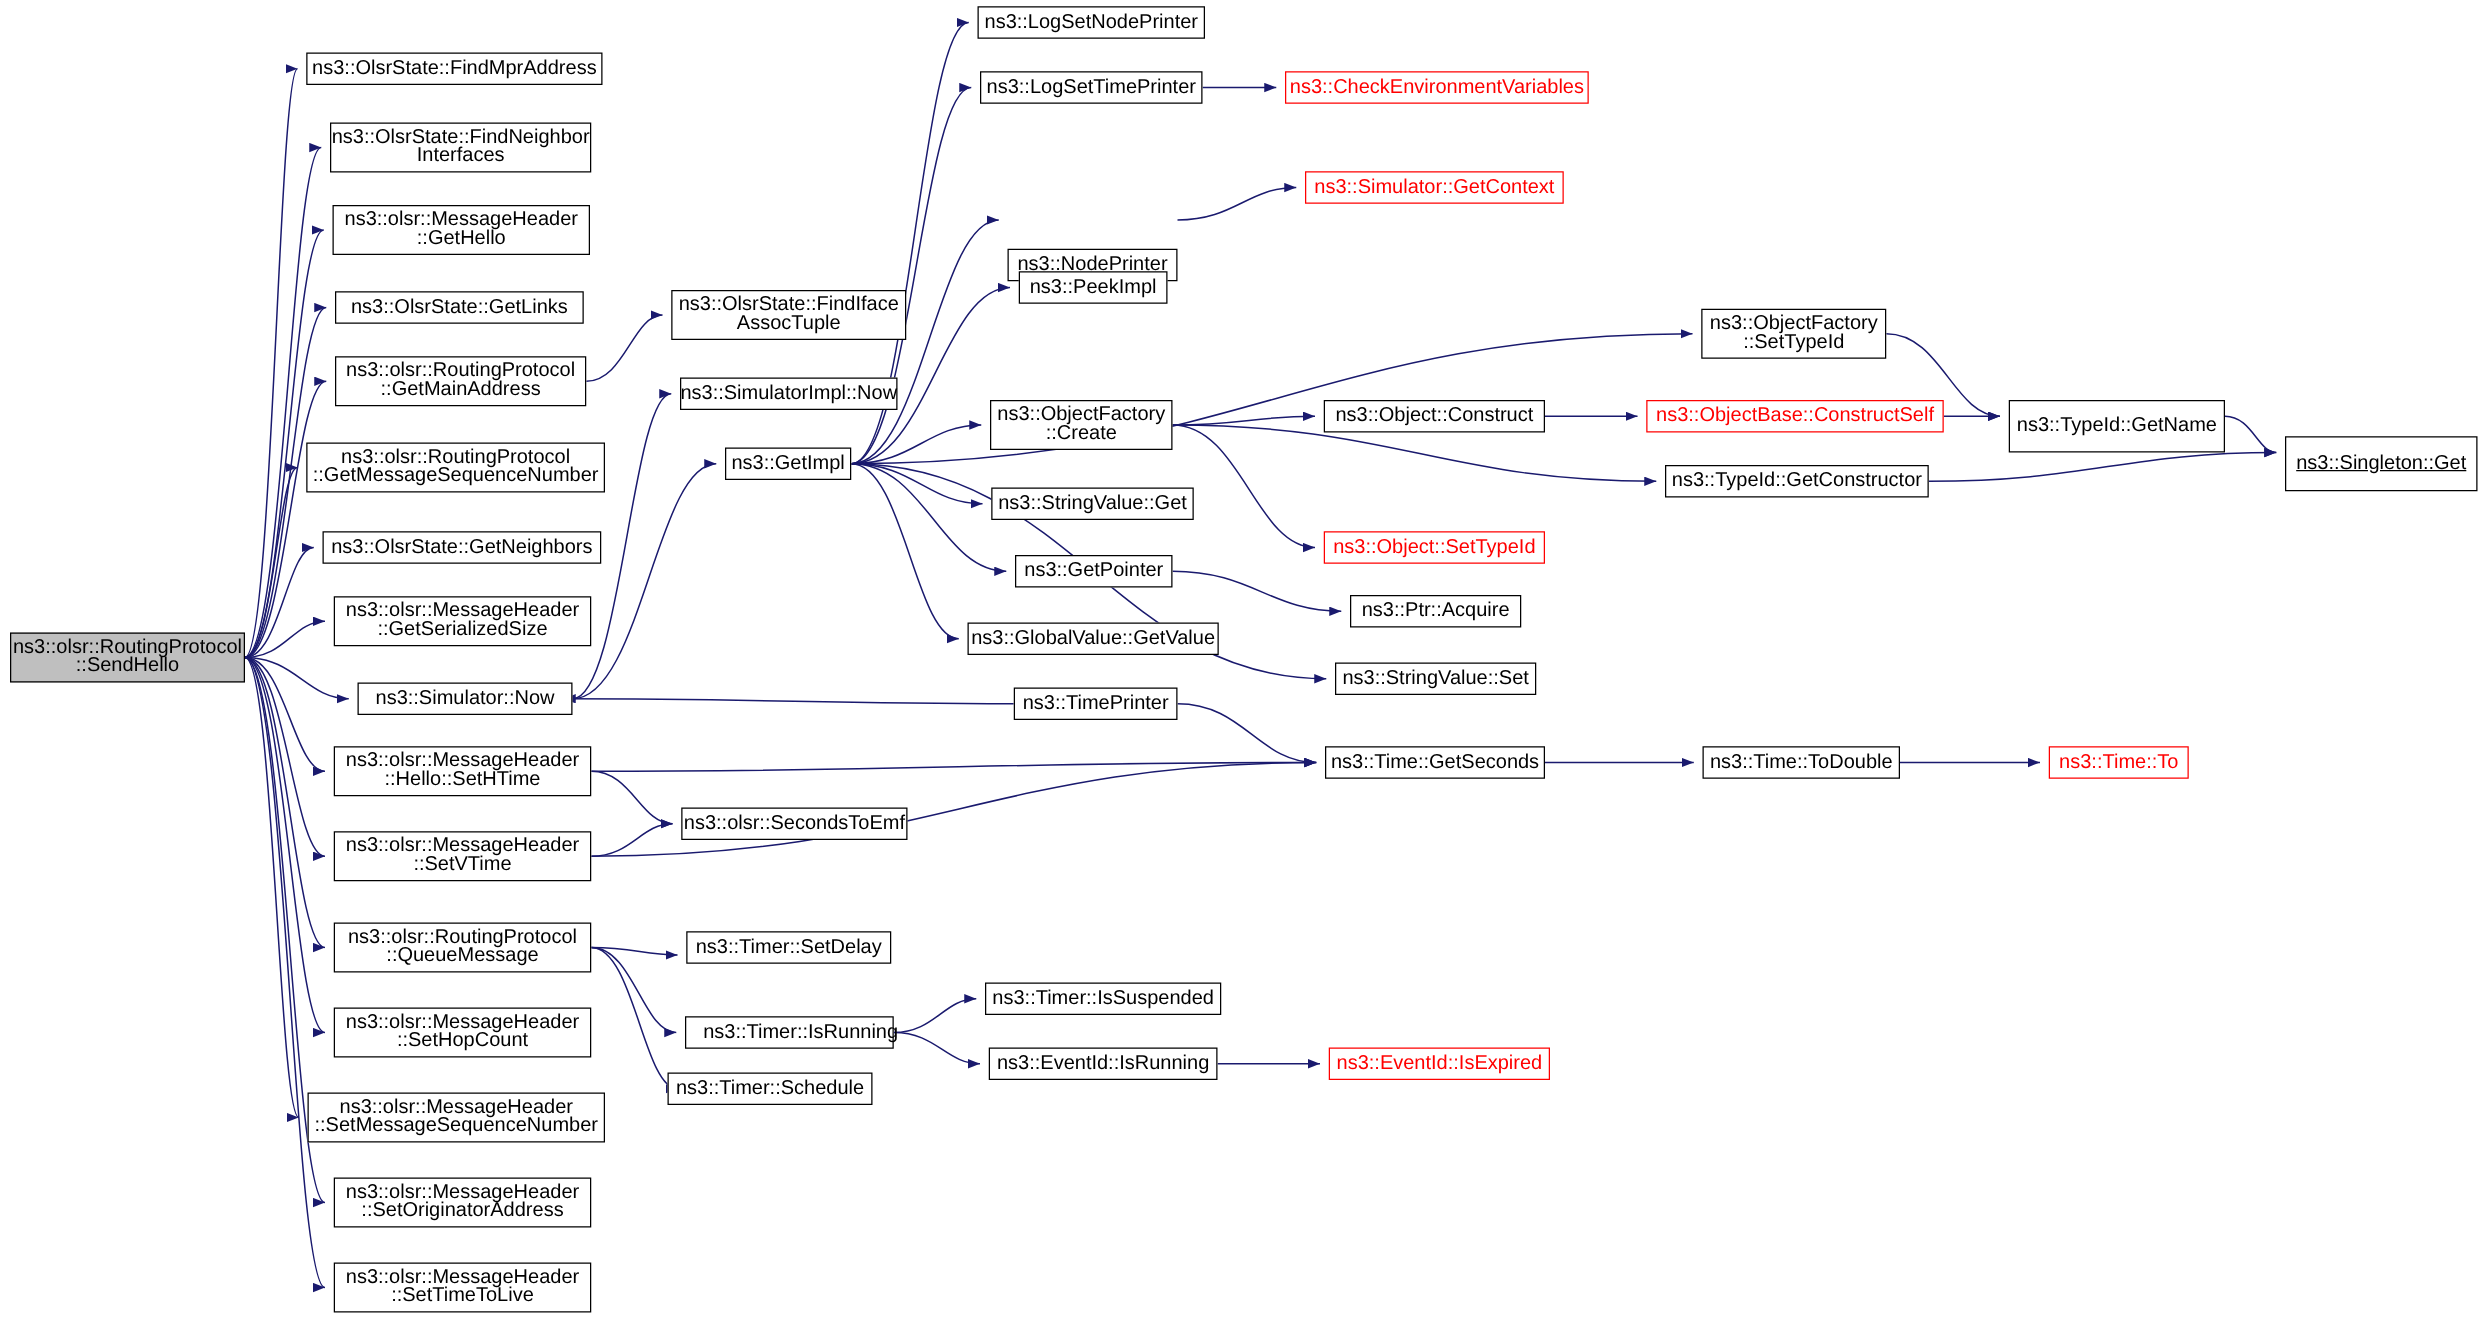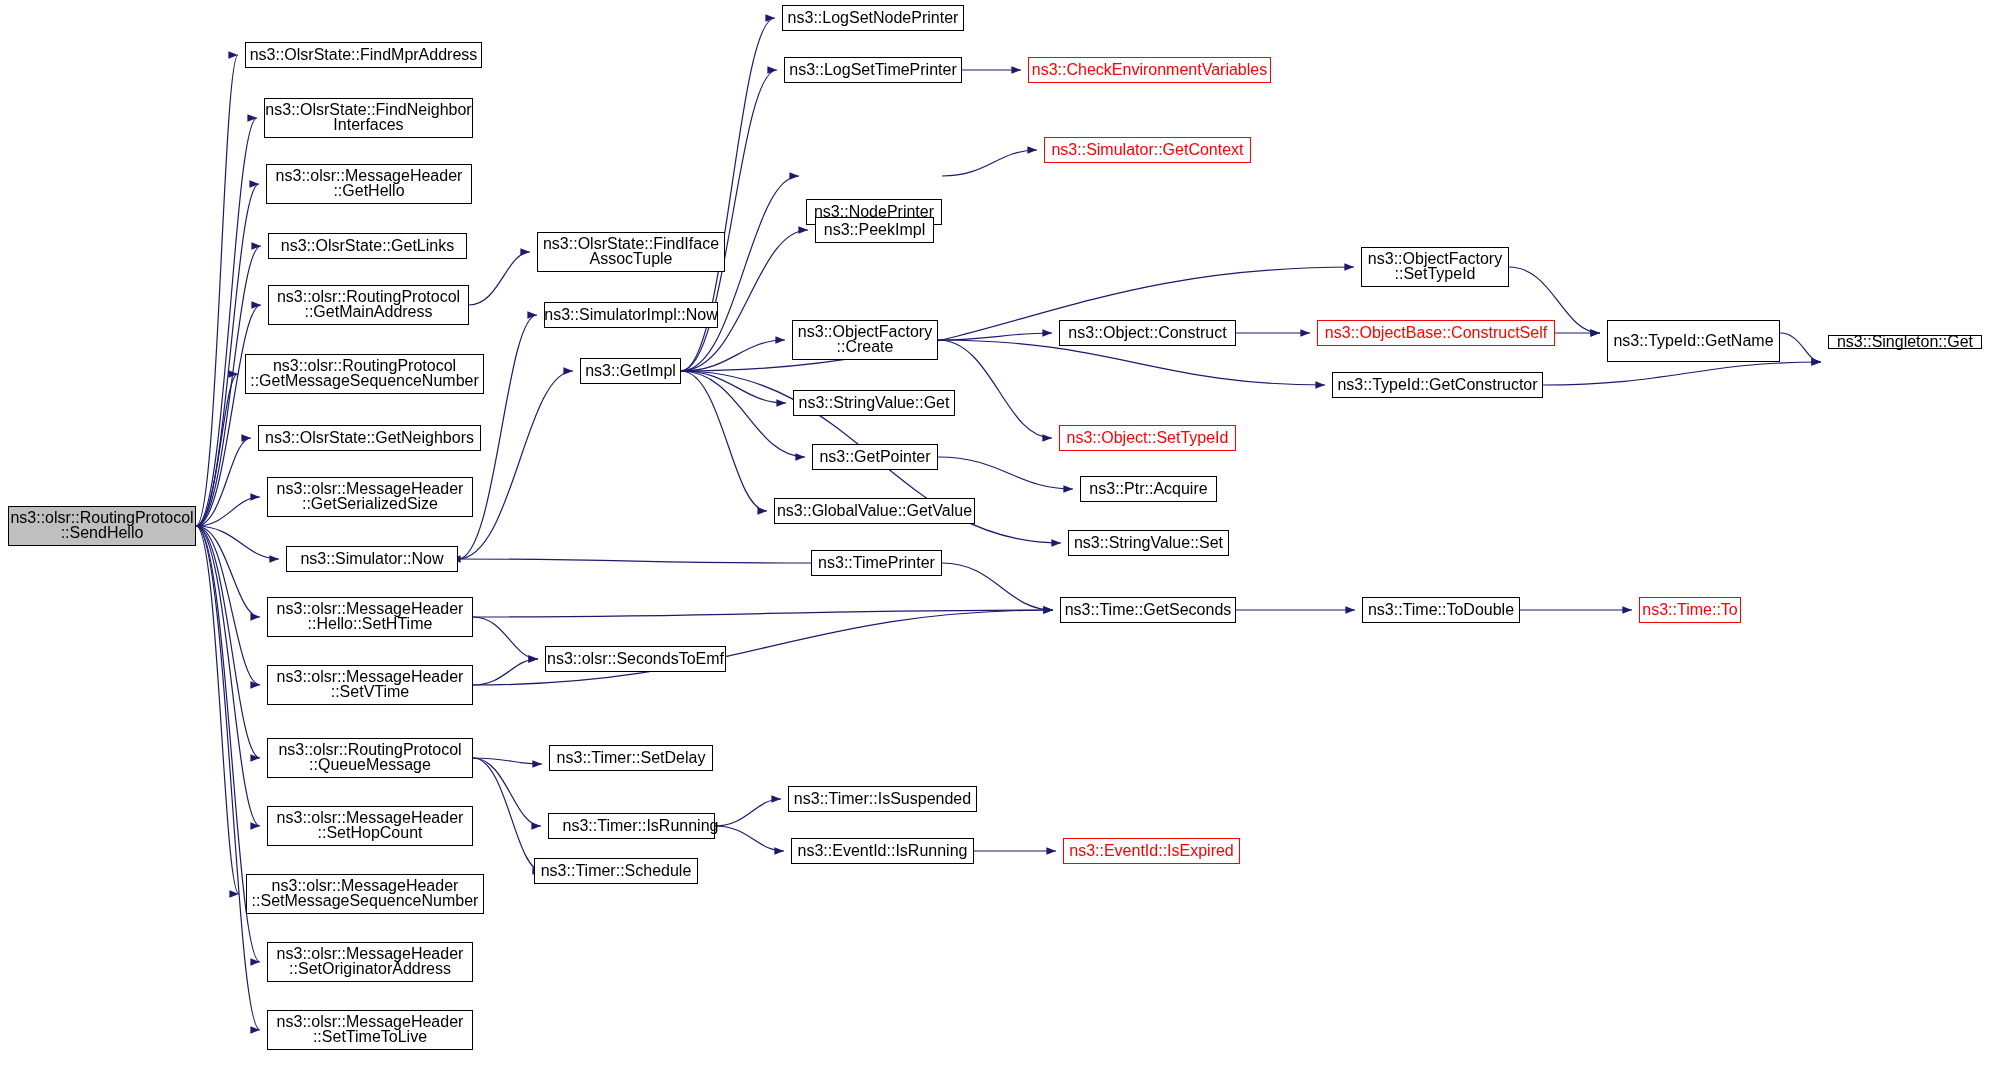--- a/index.html
+++ b/index.html
@@ -137,19 +137,19 @@
       <div class="node red" style="left: 1059px; top: 425px; width: 177px; height: 26px;">ns3::Object::SetTypeId</div>
       <div class="node" style="left: 1080px; top: 476px; width: 137px; height: 26px;">ns3::Ptr::Acquire</div>
       <div class="node" style="left: 1068px; top: 530px; width: 161px; height: 26px;">ns3::StringValue::Set</div>
       <div class="node" style="left: 1060px; top: 597px; width: 176px; height: 26px;">ns3::Time::GetSeconds</div>
       <div class="node" style="left: 1361px; top: 247px; width: 148px; height: 40px;">ns3::ObjectFactory
 ::SetTypeId</div>
       <div class="node red" style="left: 1317px; top: 320px; width: 238px; height: 26px;">ns3::ObjectBase::ConstructSelf</div>
       <div class="node" style="left: 1332px; top: 372px; width: 211px; height: 26px;">ns3::TypeId::GetConstructor</div>
       <div class="node" style="left: 1362px; top: 597px; width: 158px; height: 26px;">ns3::Time::ToDouble</div>
       <div class="node" style="left: 1607px; top: 320px; width: 173px; height: 42px;">ns3::TypeId::GetName</div>
-      <div class="node red" style="left: 1639px; top: 597px; width: 102px; height: 26px;">ns3::Time::To</div>
-      <div class="node" style="left: 1828px; top: 335px; width: 154px; height: 14px; text-decoration: underline;">ns3::Singleton::Get</div>
+      <div class="node red" style="left: 1639px; top: 597px; width: 112px; height: 26px;">ns3::Time::To</div>
+      <div class="node" style="left: 1828px; top: 349px; width: 154px; height: 44px; text-decoration: underline;">ns3::Singleton::Get</div>
       <div class="node" style="left: 788px; top: 786px; width: 189px; height: 26px;">ns3::Timer::IsSuspended</div>
       <div class="node" style="left: 791px; top: 838px; width: 183px; height: 26px;">ns3::EventId::IsRunning</div>
       <div class="node red" style="left: 1063px; top: 838px; width: 177px; height: 26px;">ns3::EventId::IsExpired</div>
     </div>
 </div>
 
 </body></html>

